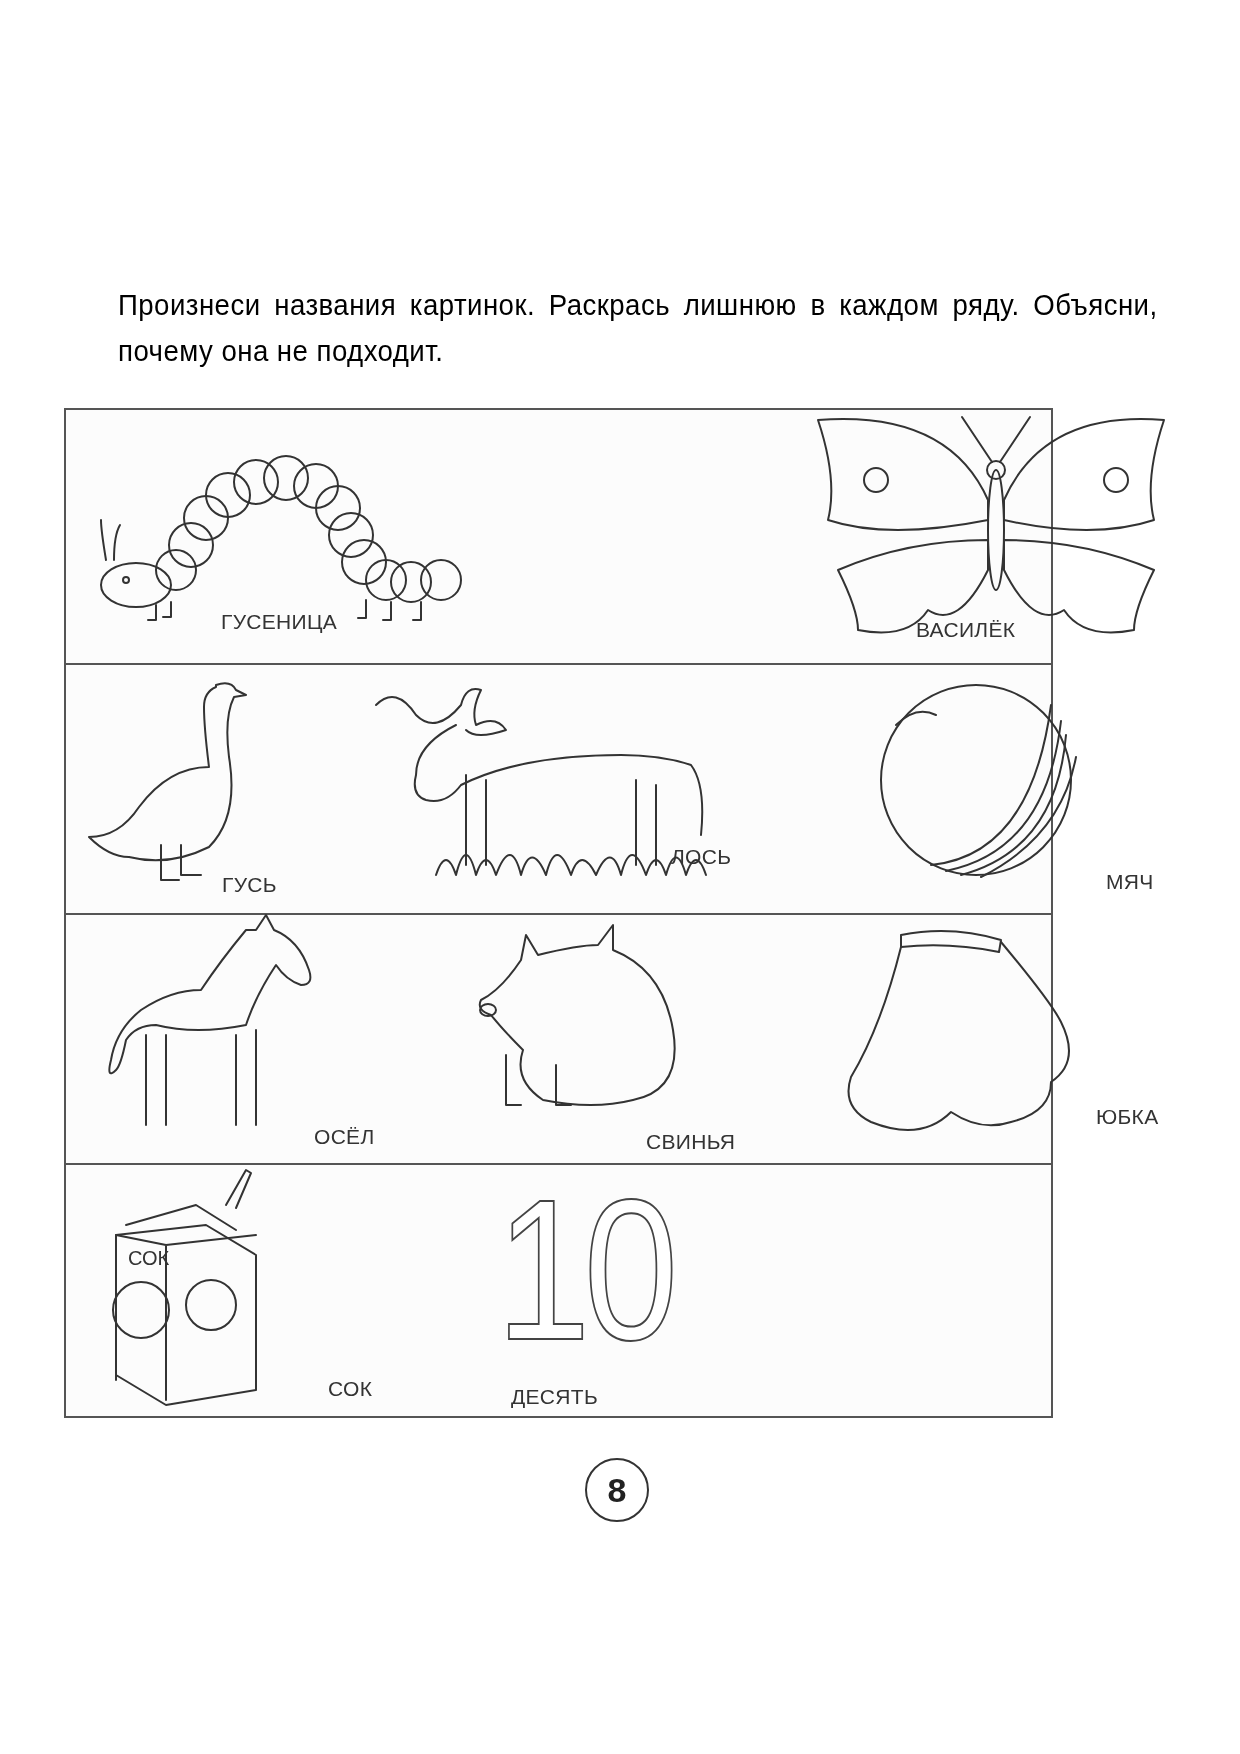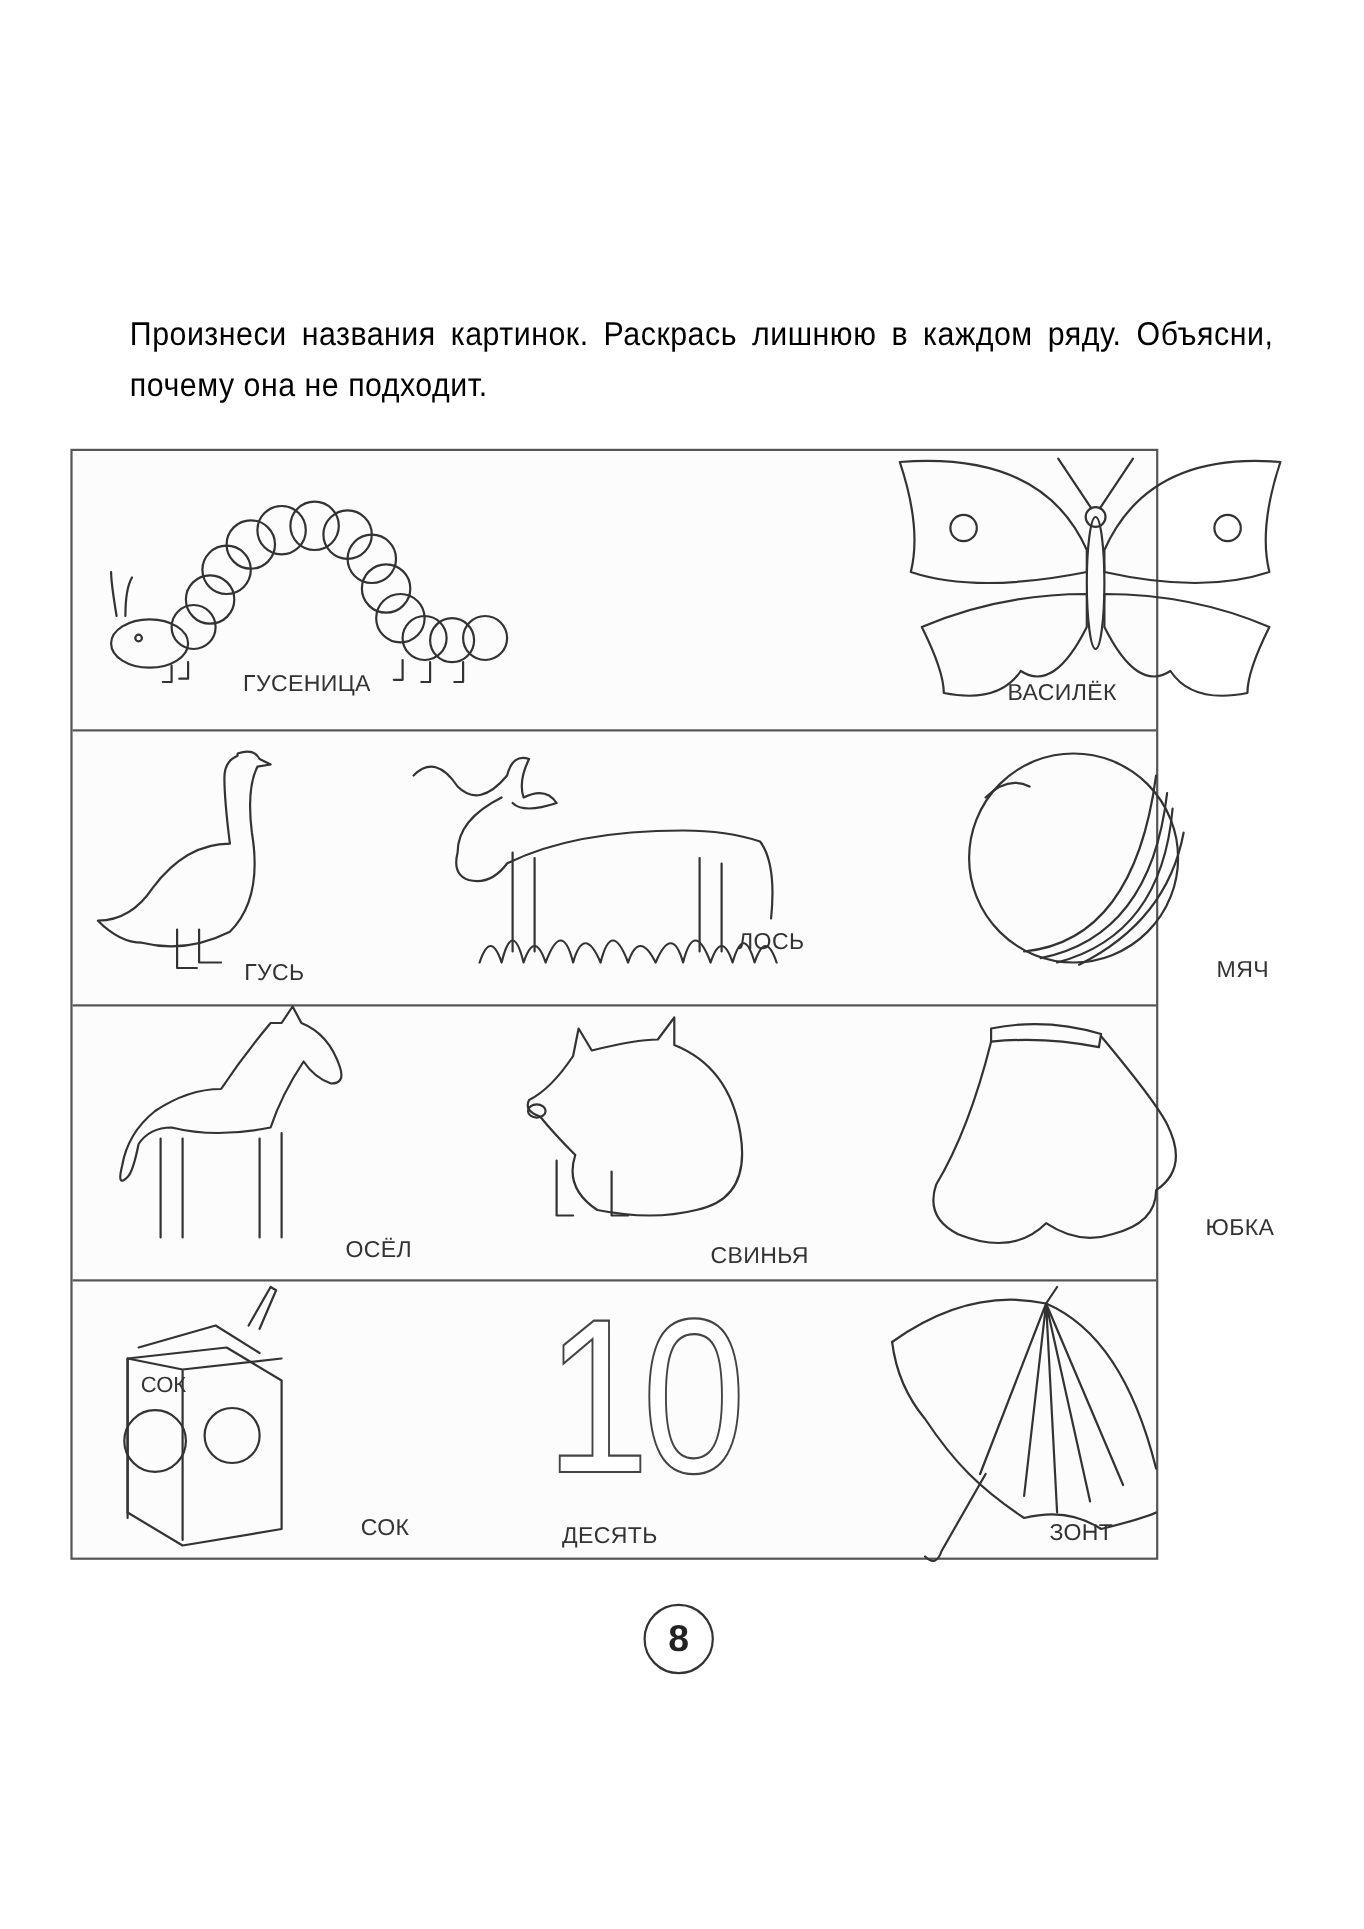--- a/index.html
+++ b/index.html
@@ -138,28 +138,16 @@
           <circle cx="145" cy="140" r="25"></circle>
           <text x="62" y="100" font-size="20" font-family="Liberation Sans, sans-serif" fill="#333" stroke="none">СОК</text>
         </g>
       </svg>
       <span class="label" style="left:262px;top:212px;">СОК</span>
     </div>
     <div class="cell" style="left:370px;width:330px;">
       <div style="position:absolute;left:60px;top:5px;font-size:200px;line-height:200px;color:#fff;-webkit-text-stroke:2px #444;font-family:'Liberation Sans',sans-serif;letter-spacing:-8px;transform:scaleX(0.85);transform-origin:left top;">10</div>
       <span class="label" style="left:75px;top:220px;">ДЕСЯТЬ</span>
     </div>
-    <div class="cell" style="left:700px;width:412px;">
-      <svg width="412" height="253" viewBox="0 0 412 253">
-        <g class="stroke">
-          <path d="M45 55 q70 -50 140 -35 q70 30 100 150"></path>
-          <path d="M45 55 q5 40 30 70 q20 30 40 50 q20 20 50 40 q40 -10 70 10 q40 -10 50 -15"></path>
-          <path d="M185 20 l-60 155 M185 20 l-20 175 M185 20 l10 190 M185 20 l40 180 M185 20 l70 165"></path>
-          <path d="M185 20 l10 -15"></path>
-          <path d="M130 175 l-40 70 q-5 15 -15 5"></path>
-        </g>
-      </svg>
-      <span class="label" style="left:188px;top:217px;">ЗОНТ</span>
-    </div>
   </div>
 </div>
 
 <div class="pg">8</div>
 
 </body></html>

